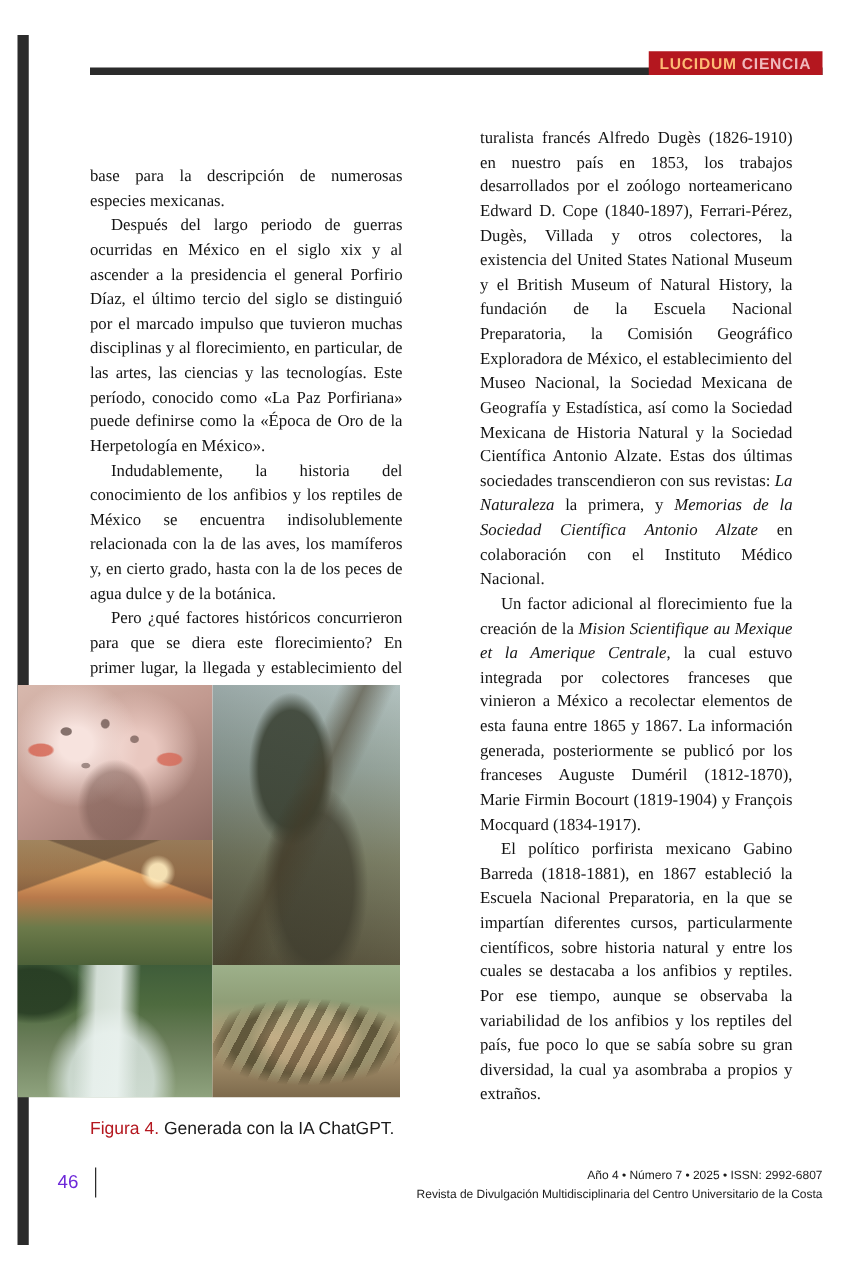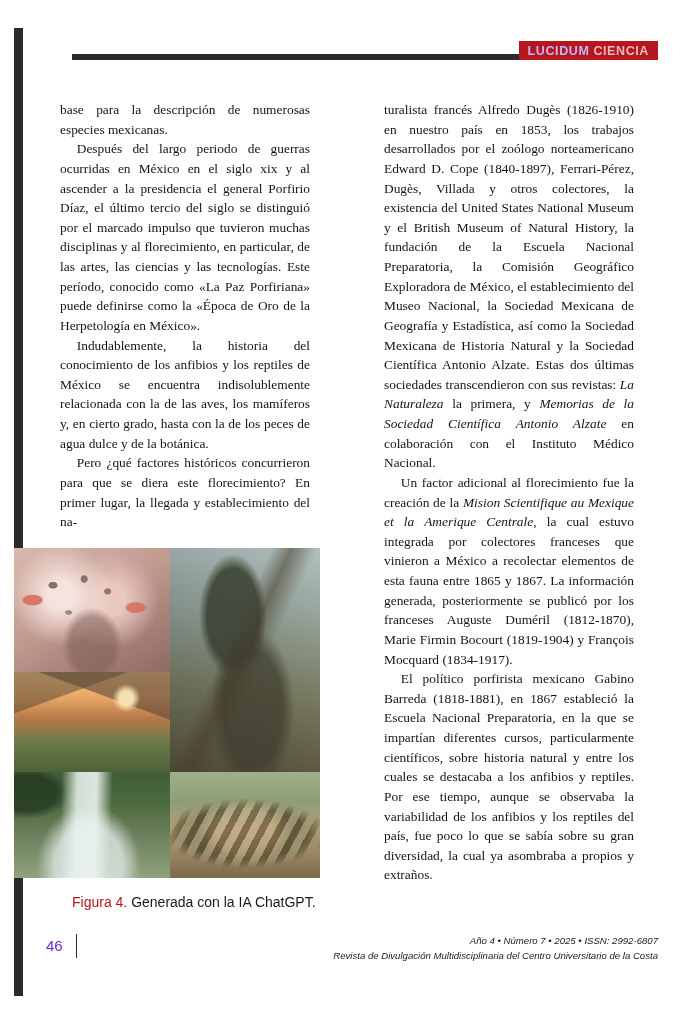--- a/index.html
+++ b/index.html
@@ -46,36 +46,36 @@
     background: #b4171f;
     color: #ffffff;
     font-family: "Liberation Sans", sans-serif;
     font-size: 12.5px;
     letter-spacing: 0.6px;
     font-weight: bold;
     display: flex;
     align-items: center;
     padding: 0 9px;
   }
-  .header-tag .word1 { color: #c4b5fd; }
+  .header-tag .word1 { color: #fdba74; }
   .header-tag .word2 { color: #f0b8bb; margin-left: 4px; font-weight: bold; }
 
   
   .col {
     position: absolute;
     top: 100px;
     width: 250px;
     font-size: 13.4px;
     line-height: 1.465;
     text-align: justify;
     text-justify: inter-word;
     hyphens: manual;
     color: #141414;
   }
-  .col.left { left: 60px; }
+  .col.left { left: 72px; margin-top: 31px; }
   .col.right { left: 356px; margin-left: 28px; }
   .col p { margin: 0; text-indent: 1.25em; }
   .col p.noindent { text-indent: 0; }
   .col p + p { margin-top: 0px; }
   em { font-style: italic; }
 
   
   .figure {
     position: absolute;
     left: 14px;
@@ -204,21 +204,20 @@
   }
   .footer-lines {
     position: absolute;
     right: 36px;
     top: 934px;
     text-align: right;
     font-family: "Liberation Sans", sans-serif;
     font-size: 9.6px;
     color: #1a1a1a;
     line-height: 1.55;
-    font-style: italic;
   }
 </style>
 </head>
 <body>
 
 <div class="page">
 
   <div class="left-bar"></div>
 
   <div class="header-rule"></div>

